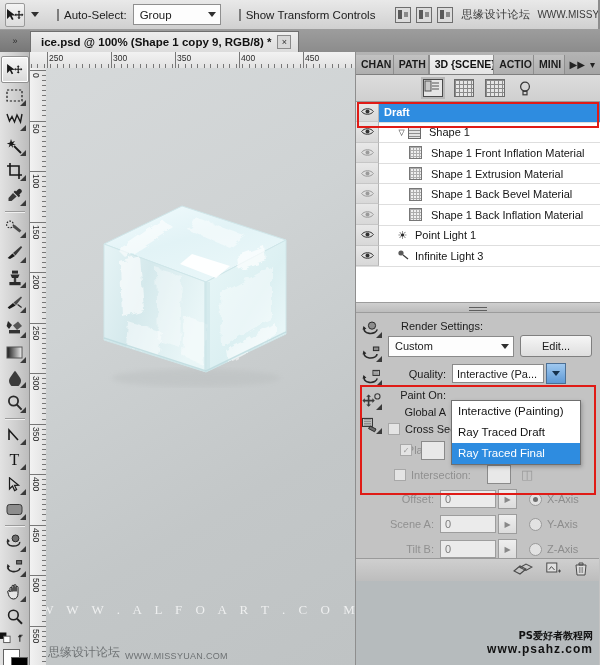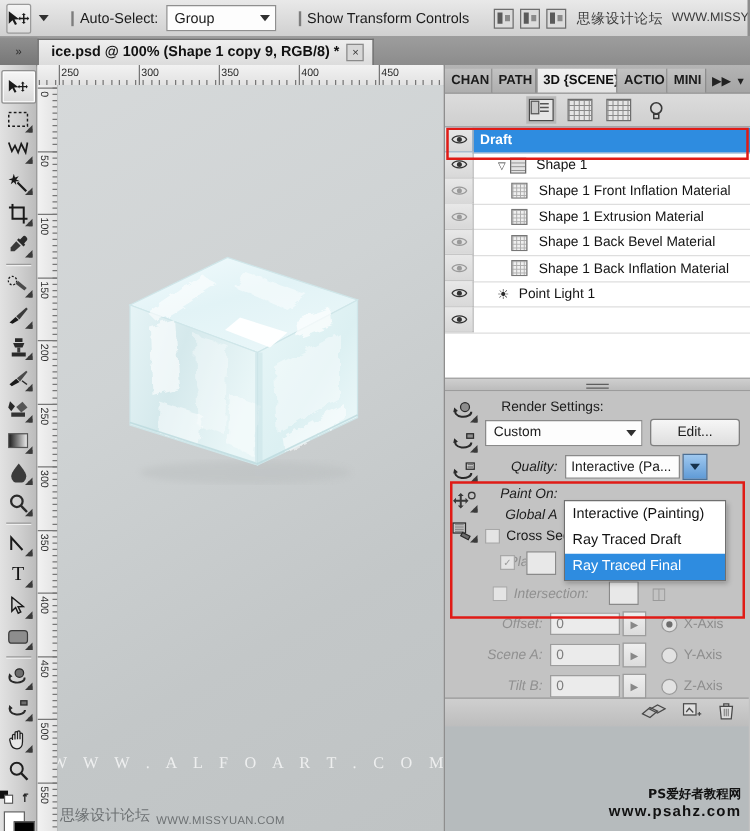--- a/index.html
+++ b/index.html
@@ -151,21 +151,21 @@
     border-left:3px solid transparent;border-top:3px solid transparent;border-right:3px solid #3a3a3a;
     border-bottom:3px solid #3a3a3a;}
   .pbody{margin-left:32px;padding-right:8px;}
   .plabel{font-size:11px;color:#1c1c1c;margin:1px 13px 3px;}
   .rowline{display:flex;align-items:center;gap:6px;margin-bottom:6px;}
   .sel-wide{flex:1;height:19px;border:1px solid #8a8a8a;background:#fdfdfd;display:flex;align-items:center;
     justify-content:space-between;padding:0 4px 0 6px;font-size:11px;}
   .btn{height:20px;min-width:52px;padding:0 9px;border:1px solid #7f7f7f;border-radius:3px;
     background:linear-gradient(#f6f6f6,#dedede);font-size:11px;display:flex;align-items:center;justify-content:center;}
   .frow{display:flex;align-items:center;margin-bottom:5px;font-size:11px;}
-  .frow .fl{width:58px;text-align:right;padding-right:6px;color:#1c1c1c;white-space:nowrap;font-style:italic;}
+  .frow .fl{width:58px;text-align:right;padding-right:6px;color:#1c1c1c;white-space:nowrap;}
   .frow .fl.dim{color:#909090;}
   .qfield{width:92px;height:19px;border:1px solid #8a8a8a;background:#fdfdfd;display:flex;align-items:center;
     padding:0 4px;font-size:11px;box-sizing:border-box;}
   .qbtn{width:18px;height:19px;margin-left:2px;border:1px solid #4c6f94;
     background:linear-gradient(#9fc8ef,#5f9ad6);display:flex;align-items:center;justify-content:center;}
   .qbtn .caret{border-top-color:#16324d;margin:0;}
   .dropdown{position:absolute;left:95px;top:87px;width:128px;border:1px solid #6f6f6f;background:#fff;z-index:6;
     box-shadow:1px 2px 4px rgba(0,0,0,.25);}
   .ditem{height:21px;line-height:21px;padding:0 6px;font-size:11.5px;color:#121212;white-space:nowrap;}
   .ditem.hi{background:#2e8ce0;color:#fff;}
@@ -791,20 +791,27 @@
             <span class="sname">Point Light 1</span>
           </div>
         </div>
         <div class="srow">
           <div class="eye">
             <svg width="13" height="9" viewBox="0 0 13 9">
               <path d="M0.6 4.5 C3 0.8 10 0.8 12.4 4.5 C10 8.2 3 8.2 0.6 4.5Z" fill="none" stroke="currentColor" stroke-width="1"></path>
               <circle cx="6.5" cy="4.5" r="2" fill="currentColor"></circle>
             </svg>
           </div>
+          <div style="display: flex; align-items: center; flex: 1 1 0%; overflow: hidden; padding-left: 16px;">
+            <span class="lightic"><svg width="12" height="11" viewBox="0 0 12 11">
+                <circle cx="4" cy="4" r="2.6" fill="#5a5a5a"></circle>
+                <path d="M6 6 L11 10" stroke="#3a3a3a" stroke-width="1.2"></path>
+              </svg></span>
+            <span class="sname">Infinite Light 3</span>
+          </div>
         </div>
       </div>
 
     <div class="grabber">
         <i></i>
       </div>
 
     <div class="props">
       <div class="tools3d">
         <div class="t3">

